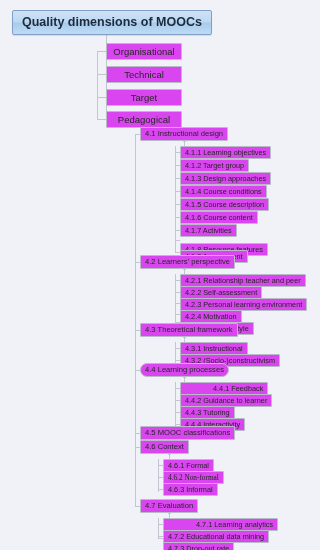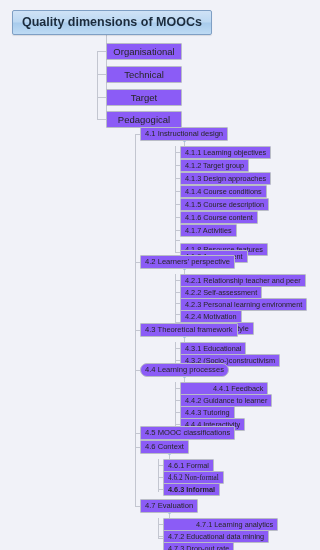--- a/index.html
+++ b/index.html
@@ -16,21 +16,21 @@
   #canvas {
     position: relative;
     width: 307px;
     height: 550px;
   }
 
   
   .node {
     position: absolute;
     box-sizing: border-box;
-    background: #8b5cf6;
+    background: #d946ef;
     border: 1px solid #b9bcc6;
     color: #262626;
     white-space: nowrap;
     line-height: 1;
     z-index: 3;
   }
 
   
   .node.root {
     left: 12px;
@@ -221,21 +221,21 @@
   <div class="node lvl2" style="top:323px;">
     <span>4.3 Theoretical framework</span>
   </div>
   <div class="vline" style="left:184px; top:337px; height:6px;"></div>
   <div class="dot" style="left:183px; top:335px;"></div>
   <div class="vline" style="left:175px; top:342px; height:22px;"></div>
   <div class="hline" style="left:175px; top:348px; width:5px;"></div>
   <div class="hline" style="left:175px; top:360px; width:5px;"></div>
 
   <div class="node lvl3 colA" style="top:342px;">
-    <span>4.3.1 Educational</span>
+    <span>4.3.1 Instructional</span>
   </div>
   <div class="node lvl3 colA" style="top:354px;">
     <span>4.3.2 (Socio-)constructivism</span>
   </div>
 
   <div class="node lvl2" style="top:363px;border-radius:7px;">
     <span>4.4 Learning processes</span>
   </div>
   <div class="vline" style="left:184px; top:377px; height:6px;"></div>
   <div class="dot" style="left:183px; top:375px;"></div>
@@ -271,21 +271,21 @@
   <div class="hline" style="left:158px; top:465px; width:5px;"></div>
   <div class="hline" style="left:158px; top:477px; width:5px;"></div>
   <div class="hline" style="left:158px; top:489px; width:5px;"></div>
 
   <div class="node lvl3 colC" style="top:459px;">
     <span>4.6.1 Formal</span>
   </div>
   <div class="node lvl3 colC" style="top:471px;font-family:Liberation Serif, serif;">
     <span>4.6.2 Non-formal</span>
   </div>
-  <div class="node lvl3 colC" style="top:483px;font-weight:bold;">
+  <div class="node lvl3 colC" style="top:483px;">
     <span>4.6.3 Informal</span>
   </div>
 
   <div class="node lvl2" style="top:499px;">
     <span>4.7 Evaluation</span>
   </div>
   <div class="vline" style="left:169px; top:513px; height:6px;"></div>
   <div class="dot" style="left:168px; top:511px;"></div>
   <div class="vline" style="left:158px; top:518px; height:21px;"></div>
   <div class="hline" style="left:158px; top:524px; width:5px;"></div>

